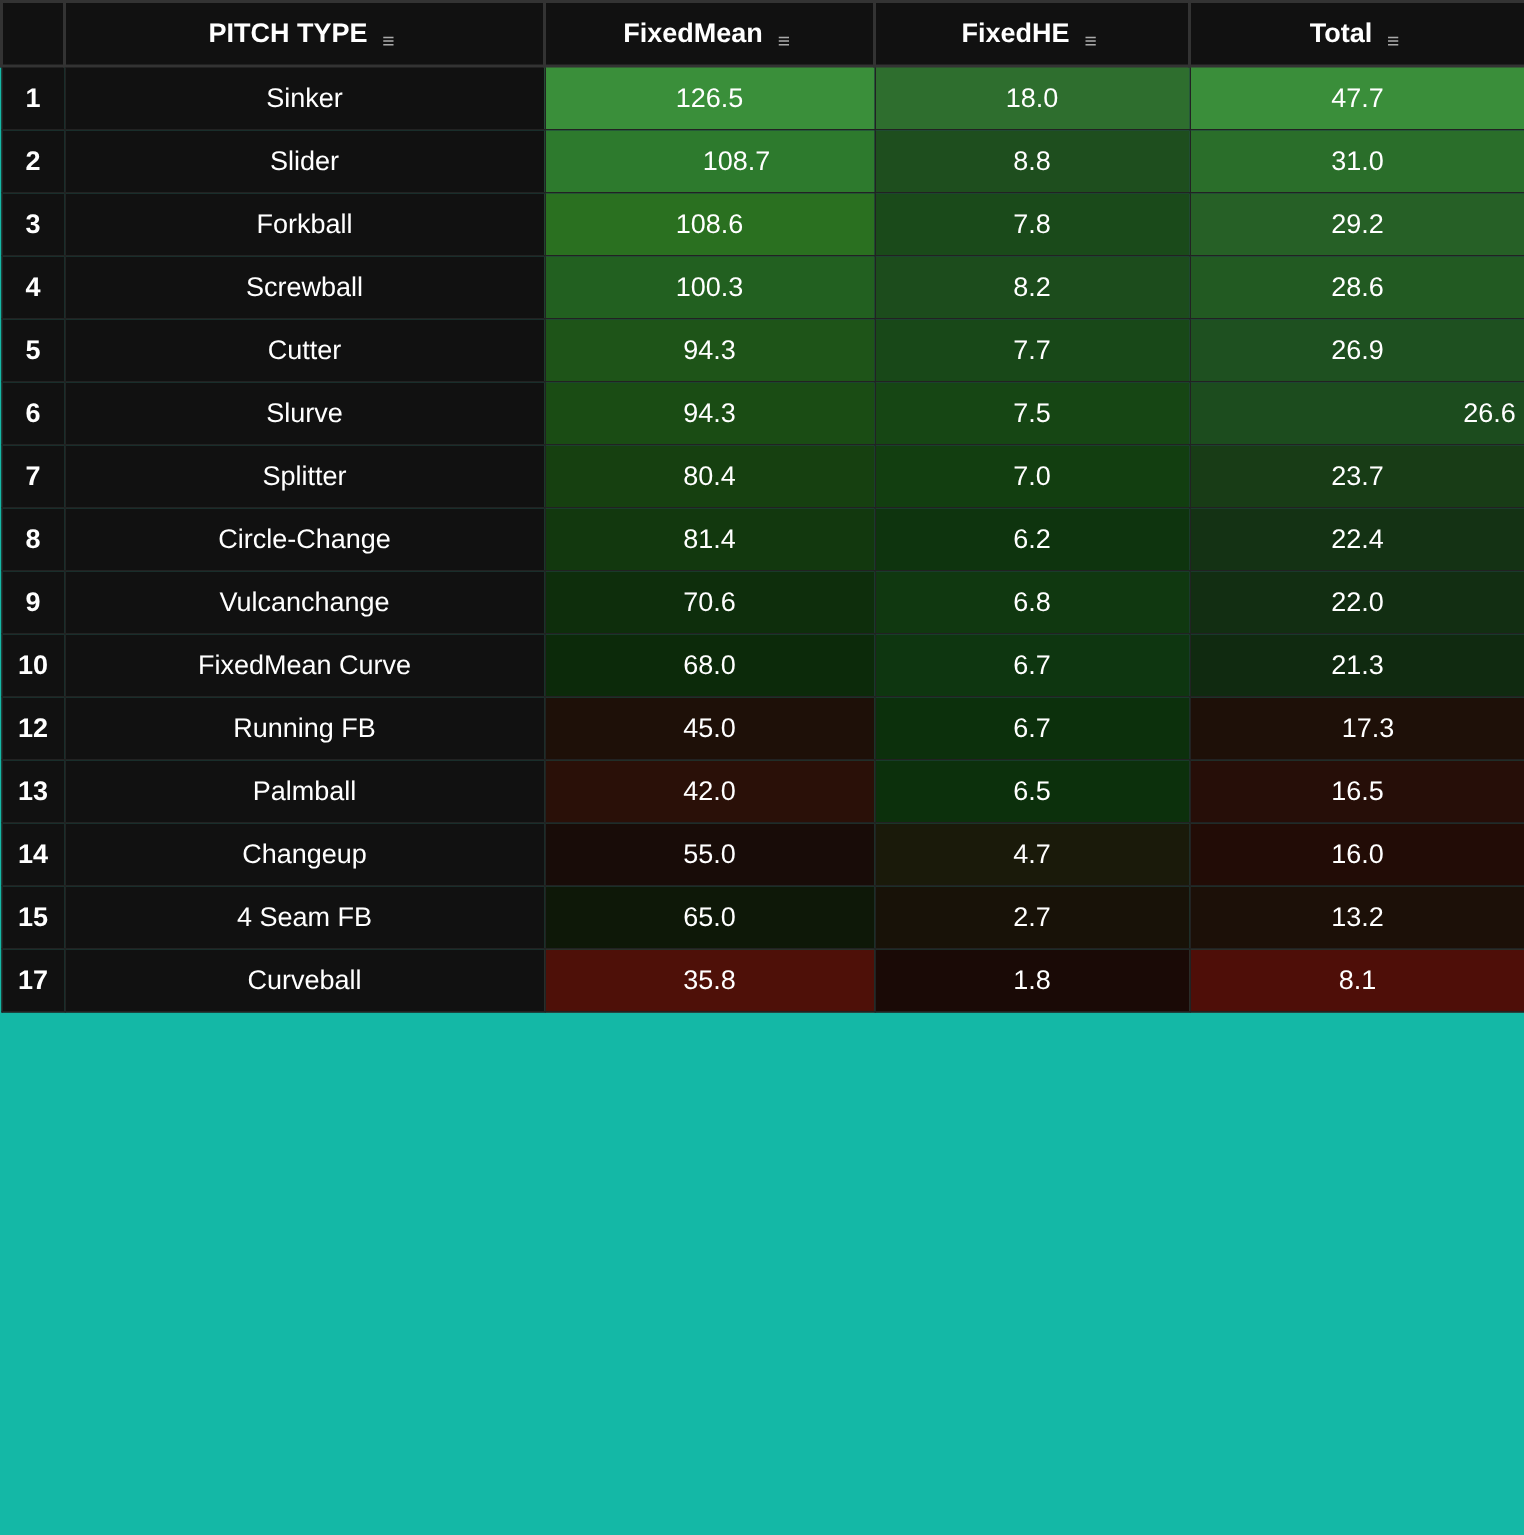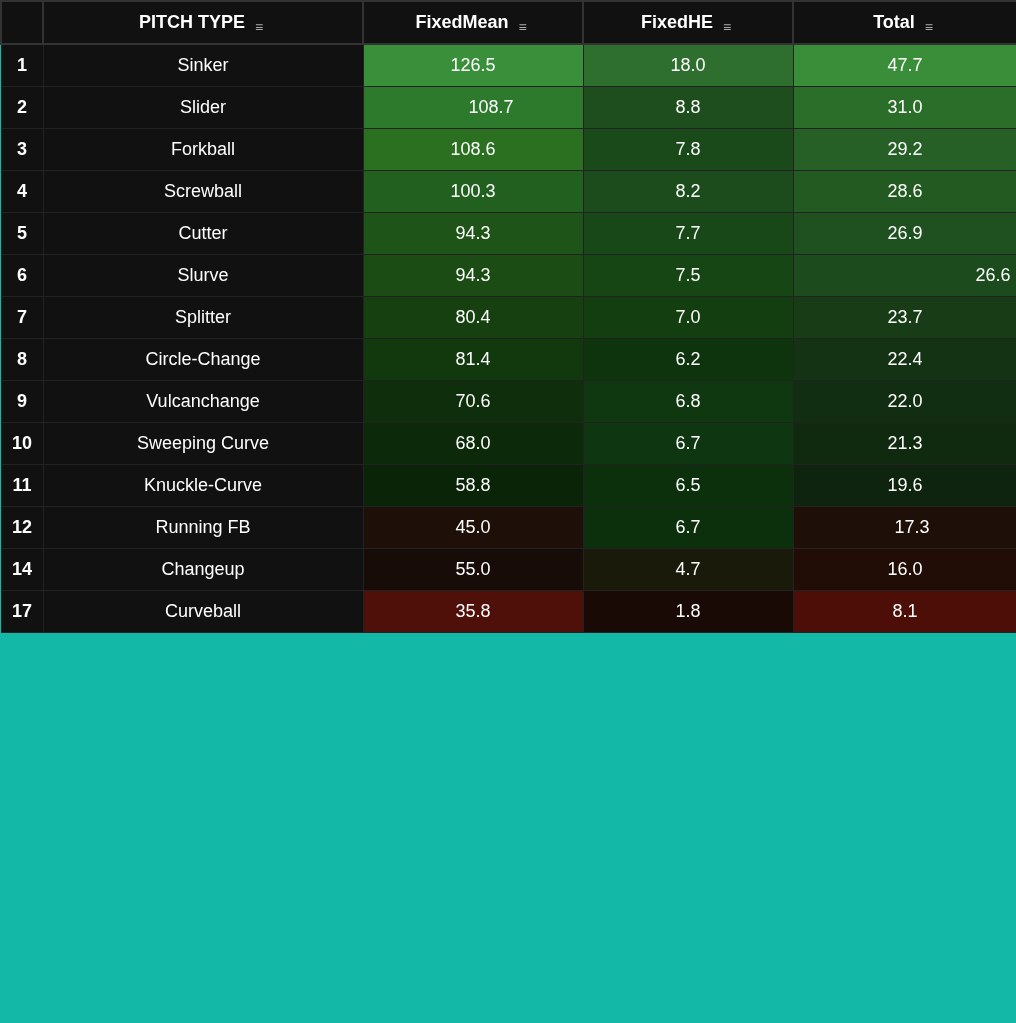--- a/index.html
+++ b/index.html
@@ -238,47 +238,54 @@
   </tr>
         <tr>
     <td class="rank-cell">9</td>
     <td class="pitch-cell">Vulcanchange</td>
     <td class="row-9-fm">70.6</td>
     <td class="row-9-he">6.8</td>
     <td class="row-9-tot">22.0</td>
   </tr>
         <tr>
     <td class="rank-cell">10</td>
-    <td class="pitch-cell">Sweeping Curve</td>
+    <td class="pitch-cell">FixedMean Curve</td>
     <td class="row-10-fm">68.0</td>
     <td class="row-10-he">6.7</td>
     <td class="row-10-tot">21.3</td>
-  </tr>
-        <tr>
-    <td class="rank-cell">11</td>
-    <td class="pitch-cell">Knuckle-Curve</td>
-    <td class="row-11-fm">58.8</td>
-    <td class="row-11-he">6.5</td>
-    <td class="row-11-tot">19.6</td>
   </tr>
         <tr>
     <td class="rank-cell">12</td>
     <td class="pitch-cell">Running FB</td>
     <td class="row-12-fm">45.0</td>
     <td class="row-12-he">6.7</td>
     <td class="row-12-tot">17.3</td>
   </tr>
         <tr>
+    <td class="rank-cell">13</td>
+    <td class="pitch-cell">Palmball</td>
+    <td class="row-13-fm">42.0</td>
+    <td class="row-13-he">6.5</td>
+    <td class="row-13-tot">16.5</td>
+  </tr>
+        <tr>
     <td class="rank-cell">14</td>
     <td class="pitch-cell">Changeup</td>
     <td class="row-14-fm">55.0</td>
     <td class="row-14-he">4.7</td>
     <td class="row-14-tot">16.0</td>
   </tr>
         <tr>
+    <td class="rank-cell">15</td>
+    <td class="pitch-cell">4 Seam FB</td>
+    <td class="row-15-fm">65.0</td>
+    <td class="row-15-he">2.7</td>
+    <td class="row-15-tot">13.2</td>
+  </tr>
+        <tr>
     <td class="rank-cell">17</td>
     <td class="pitch-cell">Curveball</td>
     <td class="row-17-fm">35.8</td>
     <td class="row-17-he">1.8</td>
     <td class="row-17-tot">8.1</td>
   </tr>
       </tbody>
   </table>
 </div>
 

